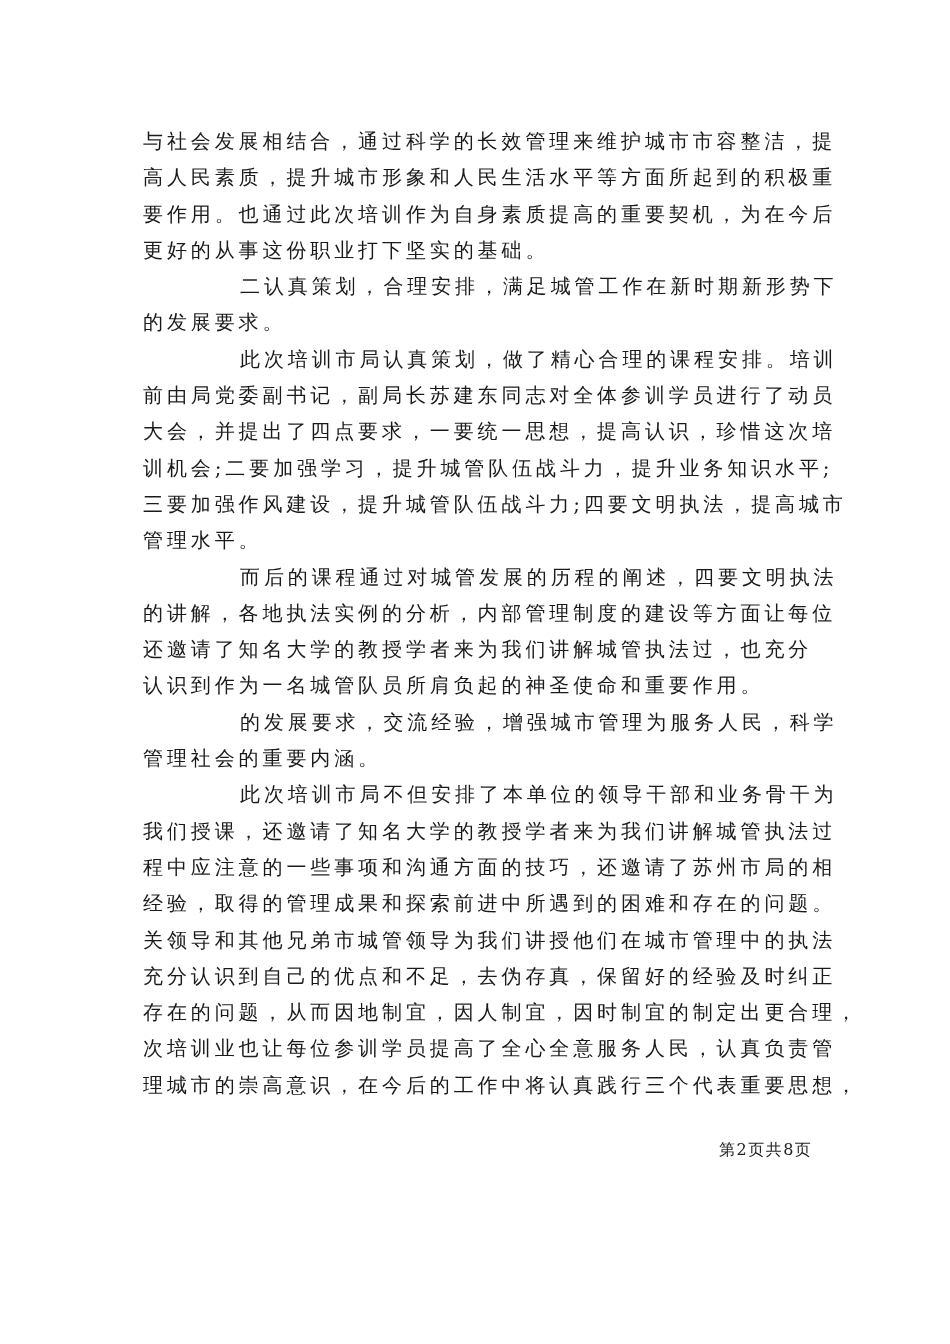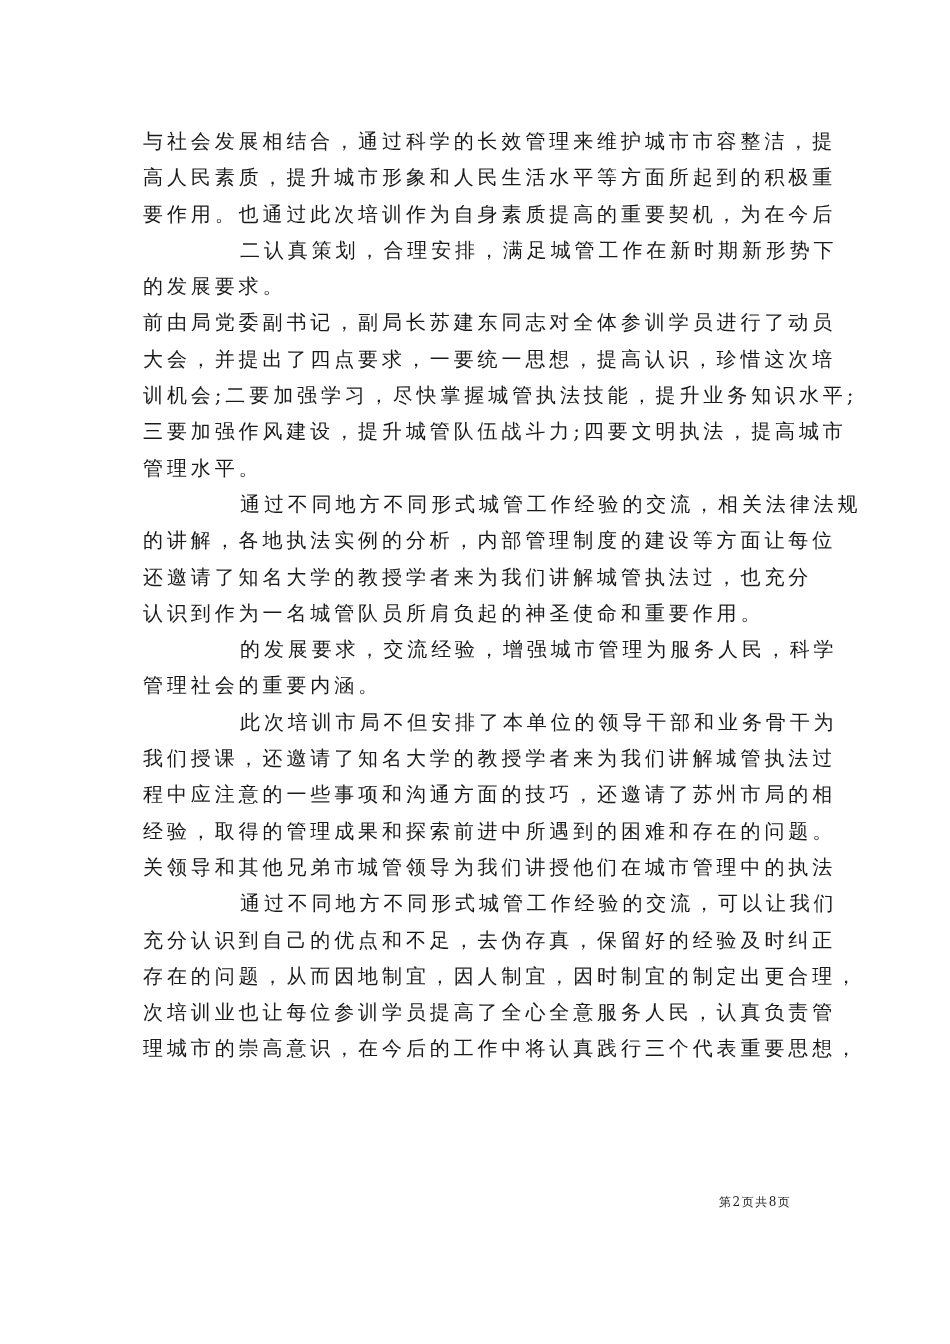--- a/index.html
+++ b/index.html
@@ -16,55 +16,56 @@
     font-size: 20px;
     line-height: 36.3px;
     color: #1a1a1a;
     letter-spacing: 3.9px;
   }
   .line { display: block; white-space: nowrap; height: 36.3px; }
   .indent { padding-left: 97px; }
   .footer {
     position: absolute;
     left: 719px;
-    top: 1194px;
+    top: 1140px;
     font-family: "DejaVu Serif", "Liberation Serif", serif;
-    font-size: 12px;
+    font-size: 16px;
     color: #222222;
     letter-spacing: 1.5px;
     white-space: nowrap;
   }
 </style>
 </head>
 <body>
 
 <div class="page">
   <div class="body-text">
     <span class="line">与社会发展相结合，通过科学的长效管理来维护城市市容整洁，提</span>
     <span class="line">高人民素质，提升城市形象和人民生活水平等方面所起到的积极重</span>
     <span class="line">要作用。也通过此次培训作为自身素质提高的重要契机，为在今后</span>
+    <span class="line">更好的从事这份职业打下坚实的基础。</span>
     <span class="line indent">二认真策划，合理安排，满足城管工作在新时期新形势下</span>
     <span class="line">的发展要求。</span>
+    <span class="line indent">此次培训市局认真策划，做了精心合理的课程安排。培训</span>
     <span class="line">前由局党委副书记，副局长苏建东同志对全体参训学员进行了动员</span>
     <span class="line">大会，并提出了四点要求，一要统一思想，提高认识，珍惜这次培</span>
-    <span class="line">训机会;二要加强学习，尽快掌握城管执法技能，提升业务知识水平;</span>
+    <span class="line">训机会;二要加强学习，提升城管队伍战斗力，提升业务知识水平;</span>
     <span class="line">三要加强作风建设，提升城管队伍战斗力;四要文明执法，提高城市</span>
     <span class="line">管理水平。</span>
-    <span class="line indent">通过不同地方不同形式城管工作经验的交流，相关法律法规</span>
+    <span class="line indent">而后的课程通过对城管发展的历程的阐述，四要文明执法</span>
     <span class="line">的讲解，各地执法实例的分析，内部管理制度的建设等方面让每位</span>
     <span class="line">还邀请了知名大学的教授学者来为我们讲解城管执法过，也充分</span>
     <span class="line">认识到作为一名城管队员所肩负起的神圣使命和重要作用。</span>
     <span class="line indent">的发展要求，交流经验，增强城市管理为服务人民，科学</span>
     <span class="line">管理社会的重要内涵。</span>
     <span class="line indent">此次培训市局不但安排了本单位的领导干部和业务骨干为</span>
     <span class="line">我们授课，还邀请了知名大学的教授学者来为我们讲解城管执法过</span>
     <span class="line">程中应注意的一些事项和沟通方面的技巧，还邀请了苏州市局的相</span>
     <span class="line">经验，取得的管理成果和探索前进中所遇到的困难和存在的问题。</span>
     <span class="line">关领导和其他兄弟市城管领导为我们讲授他们在城市管理中的执法</span>
-    <span class="line indent">通过不同地方不同形式城管工作经验的交流，可以让我们</span>
     <span class="line">充分认识到自己的优点和不足，去伪存真，保留好的经验及时纠正</span>
     <span class="line">存在的问题，从而因地制宜，因人制宜，因时制宜的制定出更合理，</span>
     <span class="line">次培训业也让每位参训学员提高了全心全意服务人民，认真负责管</span>
     <span class="line">理城市的崇高意识，在今后的工作中将认真践行三个代表重要思想，</span>
   </div>
 
   <div class="footer">第2页共8页</div>
 </div>
 
 </body></html>

